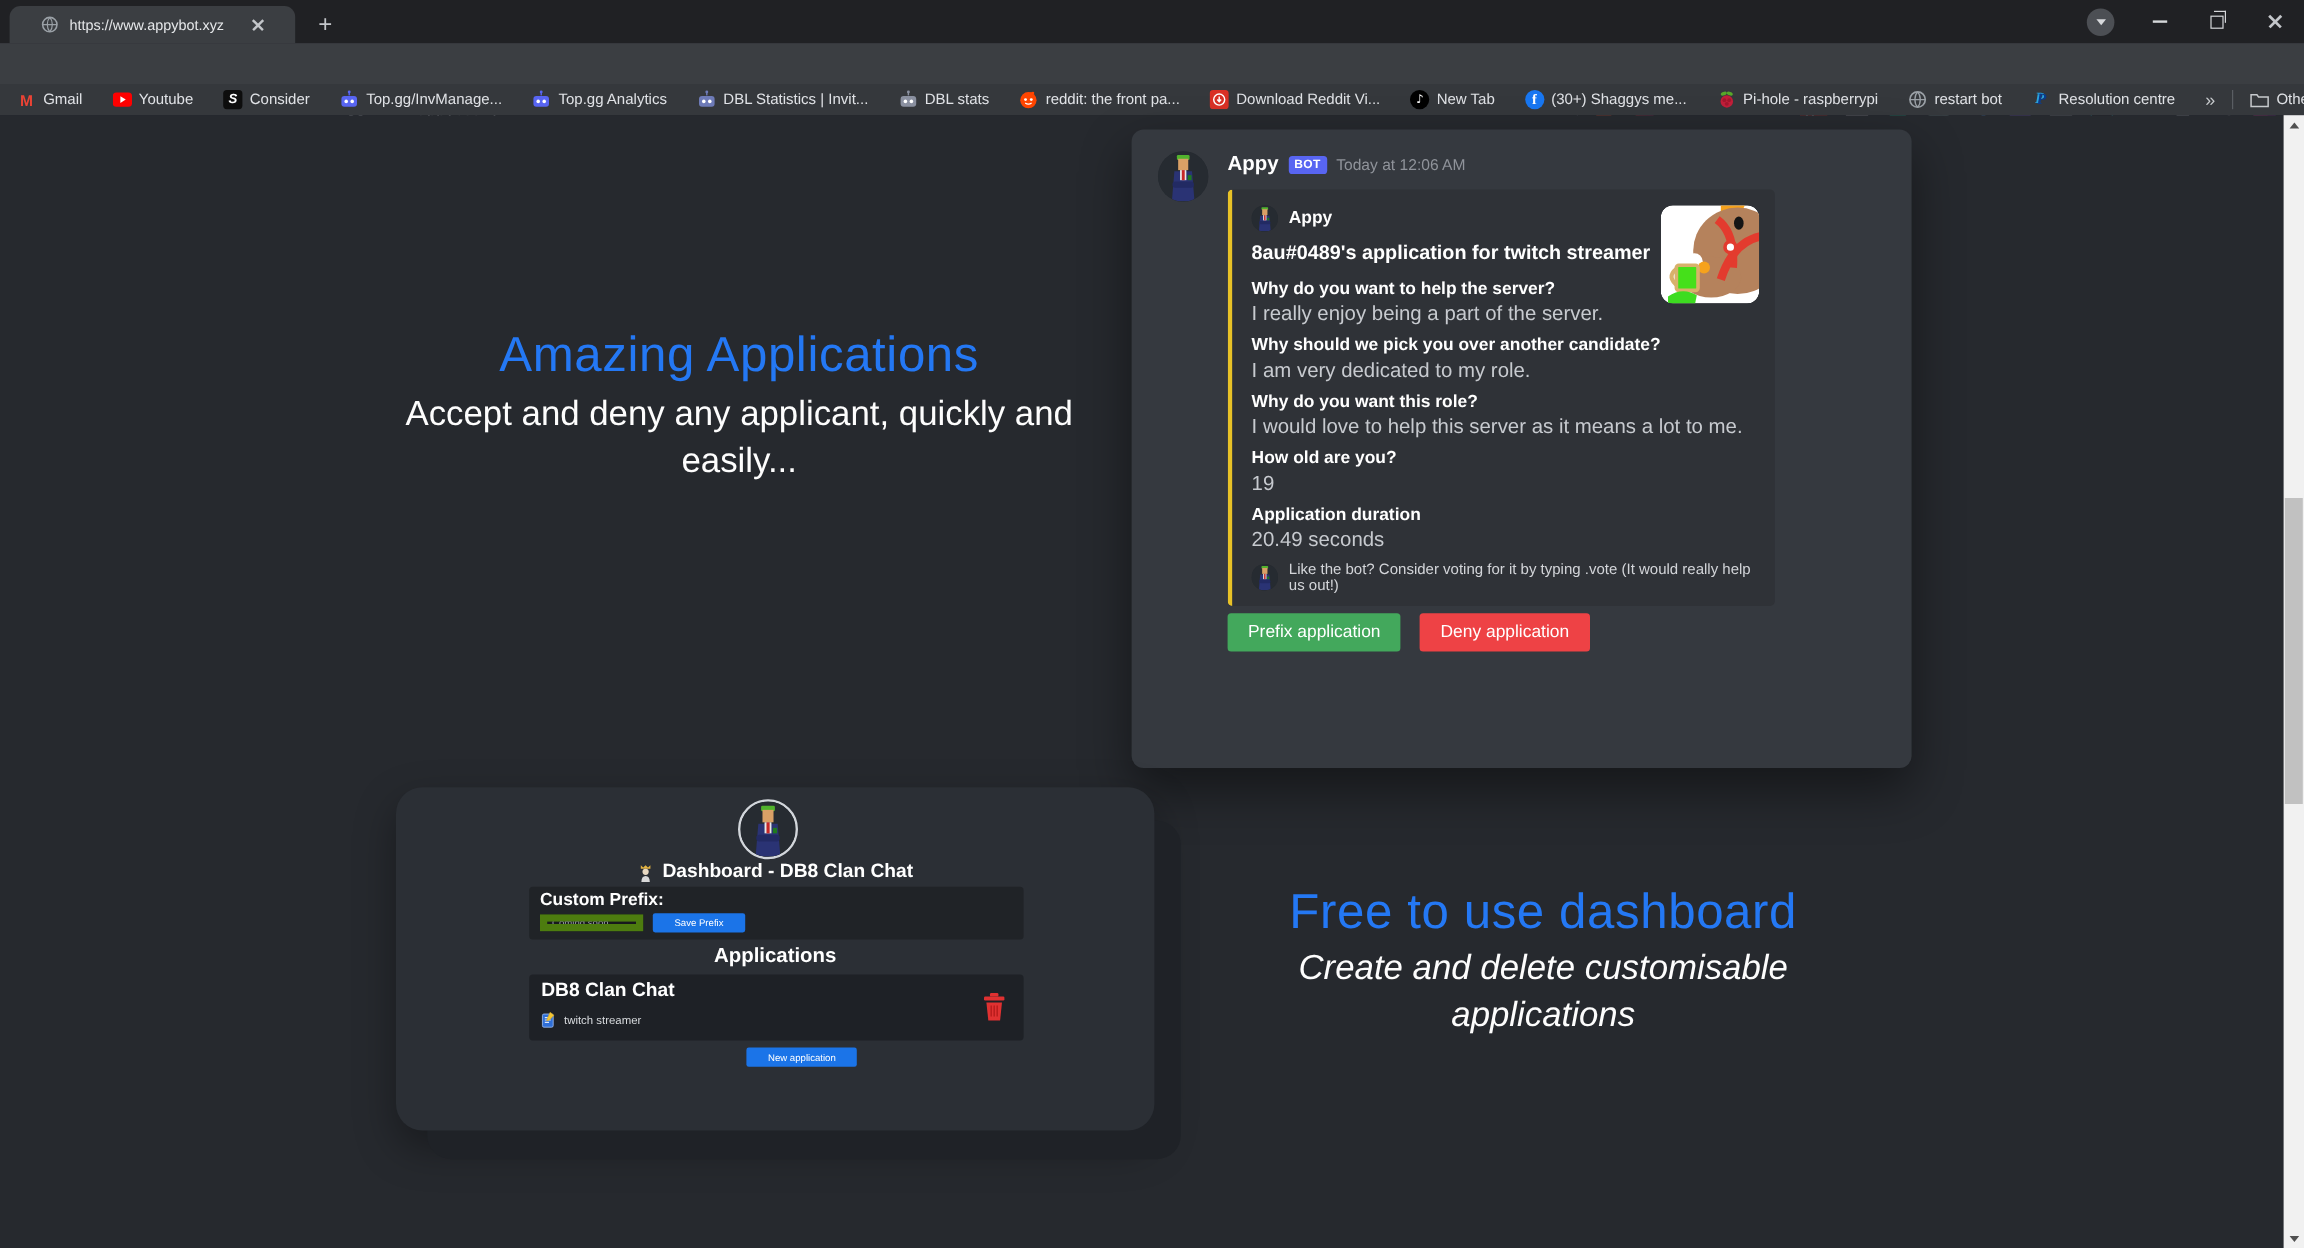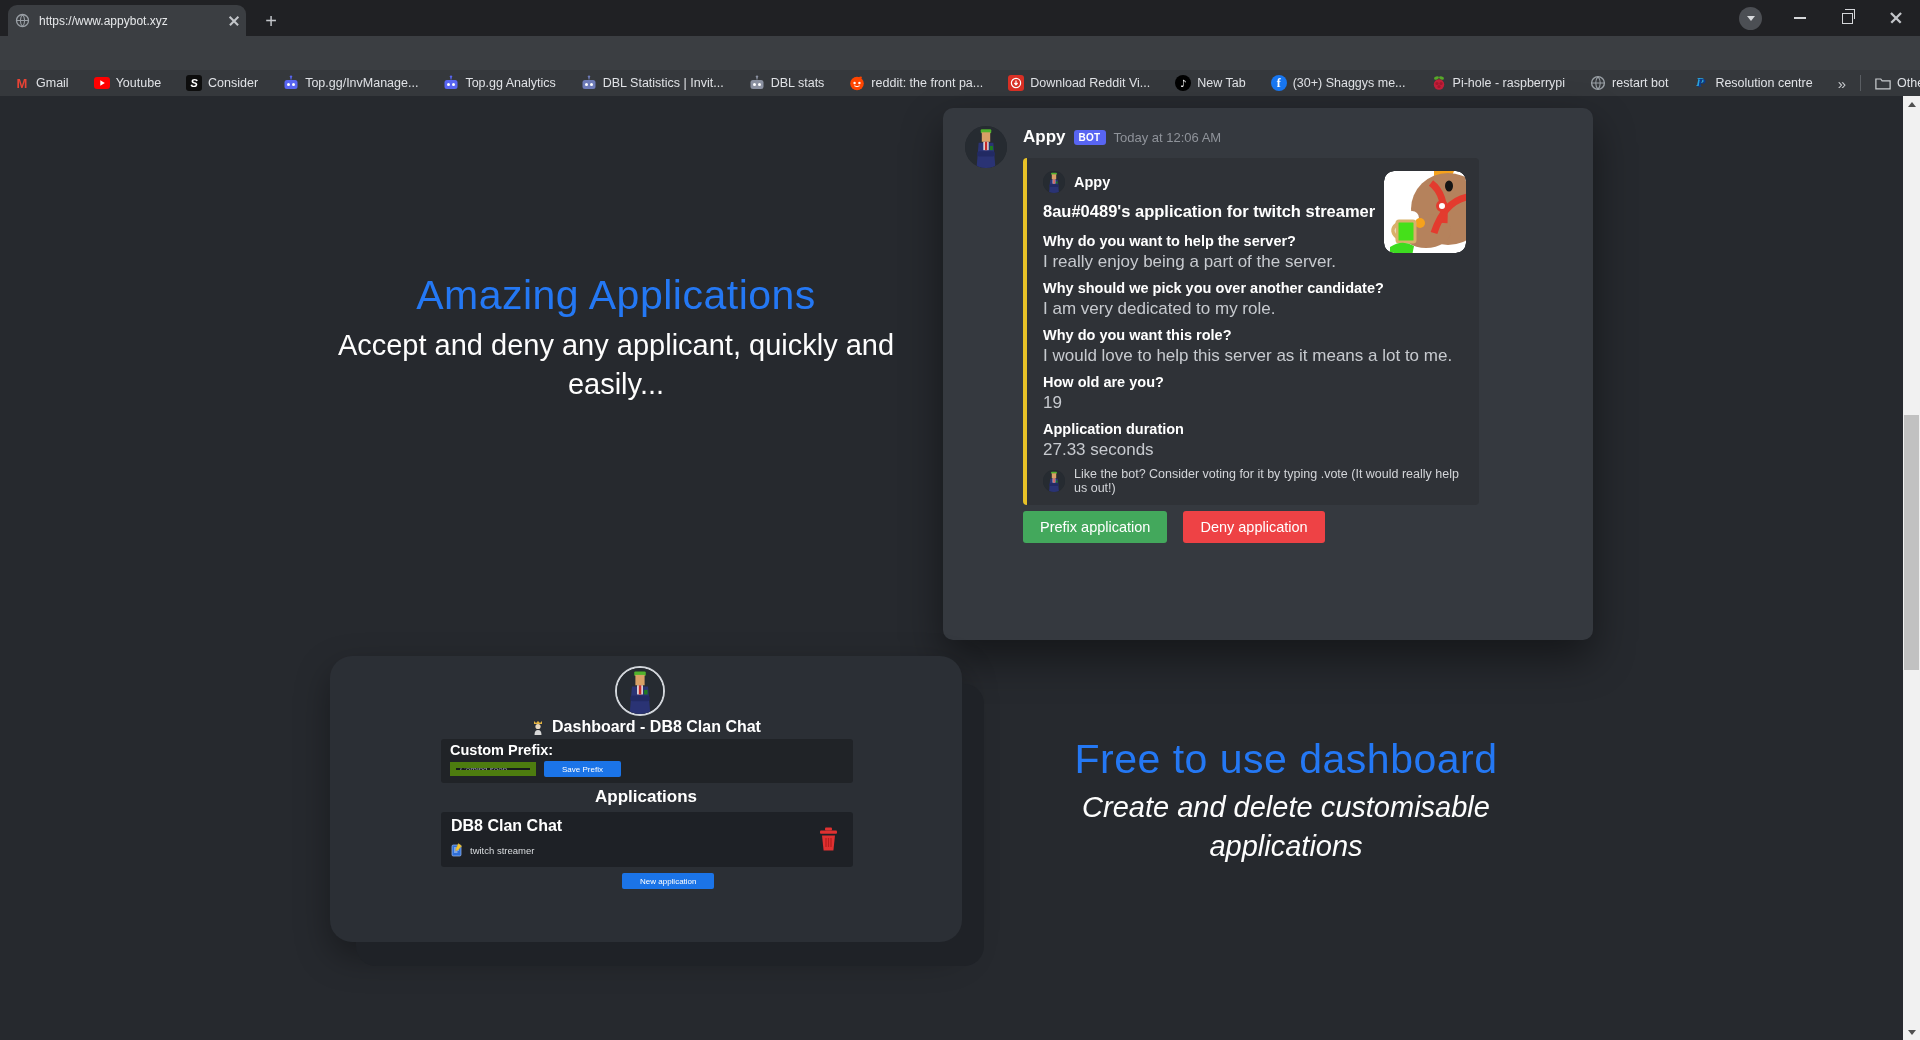--- a/index.html
+++ b/index.html
@@ -2,21 +2,21 @@
 <html><head>
 <meta charset="utf-8">
 <style>
   html,body{margin:0;padding:0;background:#111;}
   #root{position:relative;width:1920px;height:1040px;overflow:hidden;background:#26292e;
         font-family:"Liberation Sans",sans-serif;-webkit-font-smoothing:antialiased;}
   .abs{position:absolute;}
   
   .titlebar{position:absolute;left:0;top:0;width:1920px;height:36px;background:#202124;}
   .tab{position:absolute;left:8px;top:5px;width:238px;height:31px;background:#3b3e42;
-       border-radius:9px 9px 0 0;display:flex;align-items:center;padding:0 7px;gap:9px;box-sizing:border-box;}
+       border-radius:9px 9px 0 0;display:flex;align-items:center;padding:0 26px;gap:9px;box-sizing:border-box;}
   .tab-title{color:#e6e8ea;font-size:12px;white-space:nowrap;overflow:hidden;flex:1;}
   .xbars{position:relative;width:10px;height:10px;}
   .xbars::before,.xbars::after{content:"";position:absolute;left:-1px;top:4px;width:12px;height:1.6px;background:#c3c6ca;}
   .xbars::before{transform:rotate(45deg);} .xbars::after{transform:rotate(-45deg);}
   .newtab{position:absolute;left:258px;top:8px;width:26px;height:26px;color:#c3c6ca;font-size:20px;
           display:flex;align-items:center;justify-content:center;font-weight:400;}
   .tabsearch{position:absolute;left:1739px;top:7px;width:23px;height:23px;border-radius:50%;background:#4c4f54;
              display:flex;align-items:center;justify-content:center;}
   .tri-dn{width:0;height:0;border-left:4px solid transparent;border-right:4px solid transparent;border-top:5px solid #d7d9dc;}
   .winbtn{position:absolute;top:0;width:47px;height:36px;display:flex;align-items:center;justify-content:center;}
@@ -417,21 +417,21 @@
         <div class="f">
           <div class="f-name">Why do you want this role?</div>
           <div class="f-val">I would love to help this server as it means a lot to me.</div>
         </div>
         <div class="f">
           <div class="f-name">How old are you?</div>
           <div class="f-val">19</div>
         </div>
         <div class="f">
           <div class="f-name">Application duration</div>
-          <div class="f-val">27.33 seconds</div>
+          <div class="f-val">20.49 seconds</div>
         </div>
 
         <div class="e-footer">
           <span class="avatar" style="width:22px;height:22px;">
             <svg width="22" height="22" viewBox="0 0 40 40">
                 <use href="#appy"></use>
               </svg></span>
           <span class="e-footer-text">Like the bot? Consider voting for it by typing .vote (It would really help us out!)</span>
         </div>
 

